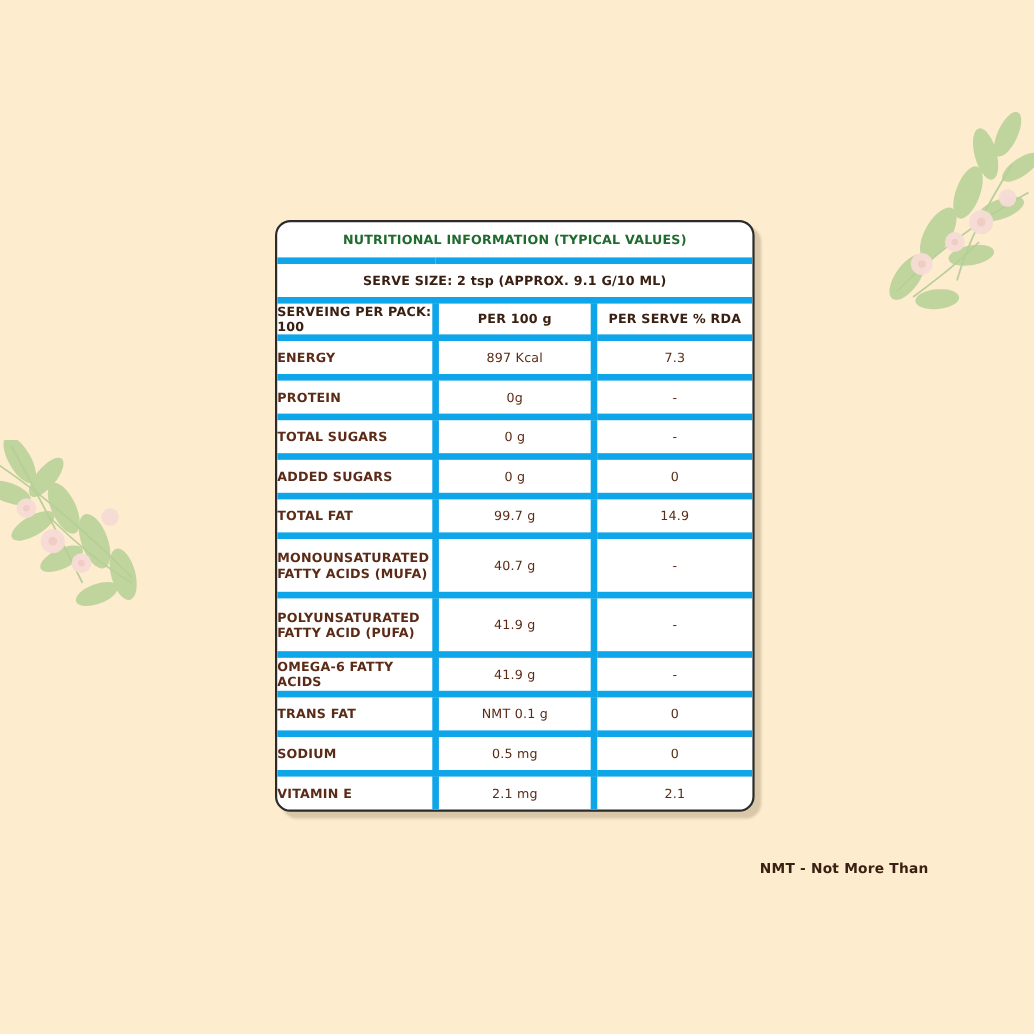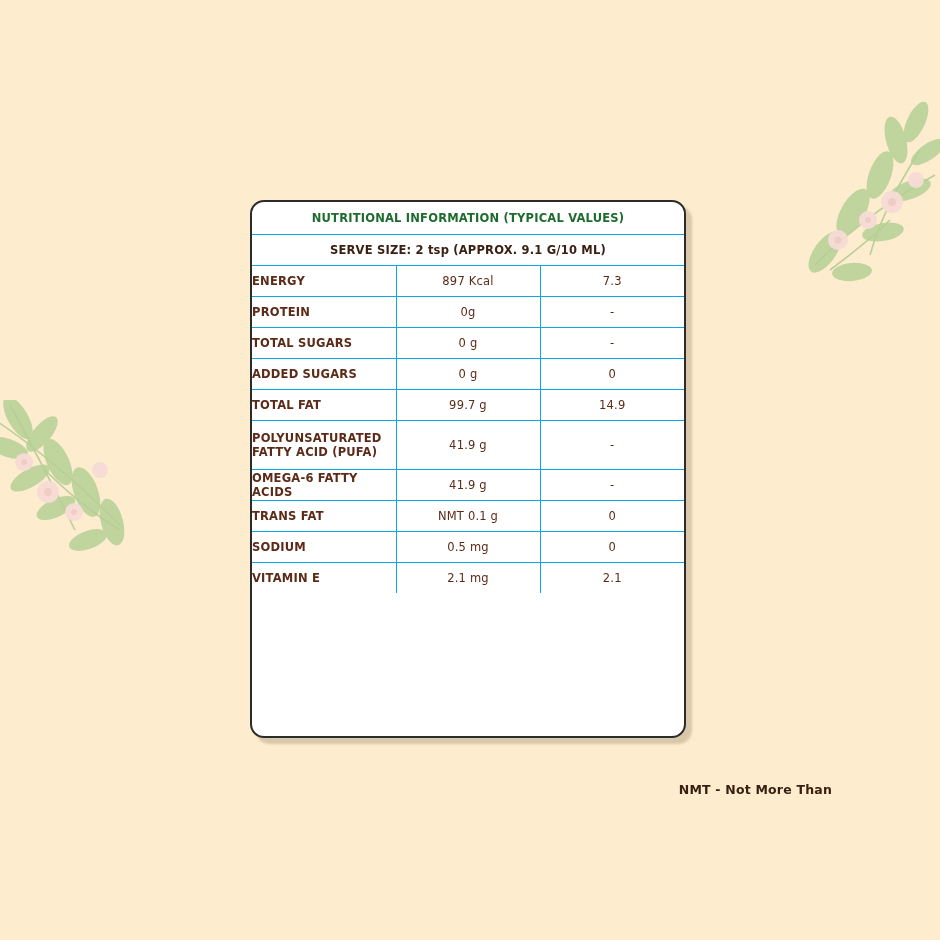--- a/index.html
+++ b/index.html
@@ -56,21 +56,21 @@
     box-sizing: border-box;
     overflow: hidden;
   }
 
   table.nutri {
     width: 100%;
     border-collapse: collapse;
     table-layout: fixed;
   }
   table.nutri td {
-    border: 1px solid #0ea5e9;
+    border: 6px solid #0ea5e9;
     padding: 0;
     color: #5b2b17;
     font-size: 11.5px;
     letter-spacing: 0.2px;
   }
   .title-cell {
     border-top: none !important;
     border-left: none !important;
     border-right: none !important;
     text-align: center;
@@ -127,21 +127,21 @@
     text-align: center;
     font-size: 11.5px;
     border-right: none !important;
   }
   tr.last td {
     border-bottom: none !important;
   }
 
   .footnote {
     position: absolute;
-    right: 108px;
+    right: 96px;
     top: 782px;
     font-size: 12.5px;
     color: #3a2012;
     font-weight: bold;
     letter-spacing: 0.2px;
   }
 </style>
 </head>
 <body>
 
@@ -209,20 +209,25 @@
 
 <div class="card">
   <table class="nutri">
     <tbody>
       <tr>
         <td class="title-cell" colspan="3">NUTRITIONAL INFORMATION (TYPICAL VALUES)</td>
       </tr>
       <tr>
         <td class="serve-cell" colspan="3">SERVE SIZE: 2 tsp (APPROX. 9.1 G/10 ML)</td>
       </tr>
+      <tr>
+        <td class="hdr-left" style="width:172px">SERVEING PER PACK: 100</td>
+        <td class="hdr-mid" style="width:128px">PER 100 g</td>
+        <td class="hdr-right">PER SERVE % RDA</td>
+      </tr>
 
       <tr>
         <td class="nut-label">ENERGY</td>
         <td class="nut-val">897 Kcal</td>
         <td class="nut-rda">7.3</td>
       </tr>
       <tr>
         <td class="nut-label">PROTEIN</td>
         <td class="nut-val">0g</td>
         <td class="nut-rda">-</td>
@@ -236,20 +241,28 @@
         <td class="nut-label">ADDED SUGARS</td>
         <td class="nut-val">0 g</td>
         <td class="nut-rda">0</td>
       </tr>
       <tr>
         <td class="nut-label">TOTAL FAT</td>
         <td class="nut-val">99.7 g</td>
         <td class="nut-rda">14.9</td>
       </tr>
 
+      <tr>
+        <td class="nut-label" style="height:48px">
+          <span>MONOUNSATURATED</span>
+          <span class="l2">FATTY ACIDS (MUFA)</span>
+        </td>
+        <td class="nut-val">40.7 g</td>
+        <td class="nut-rda">-</td>
+      </tr>
       <tr>
         <td class="nut-label" style="height:48px">
           <span>POLYUNSATURATED</span>
           <span class="l2">FATTY ACID (PUFA)</span>
         </td>
         <td class="nut-val">41.9 g</td>
         <td class="nut-rda">-</td>
       </tr>
 
       <tr>

